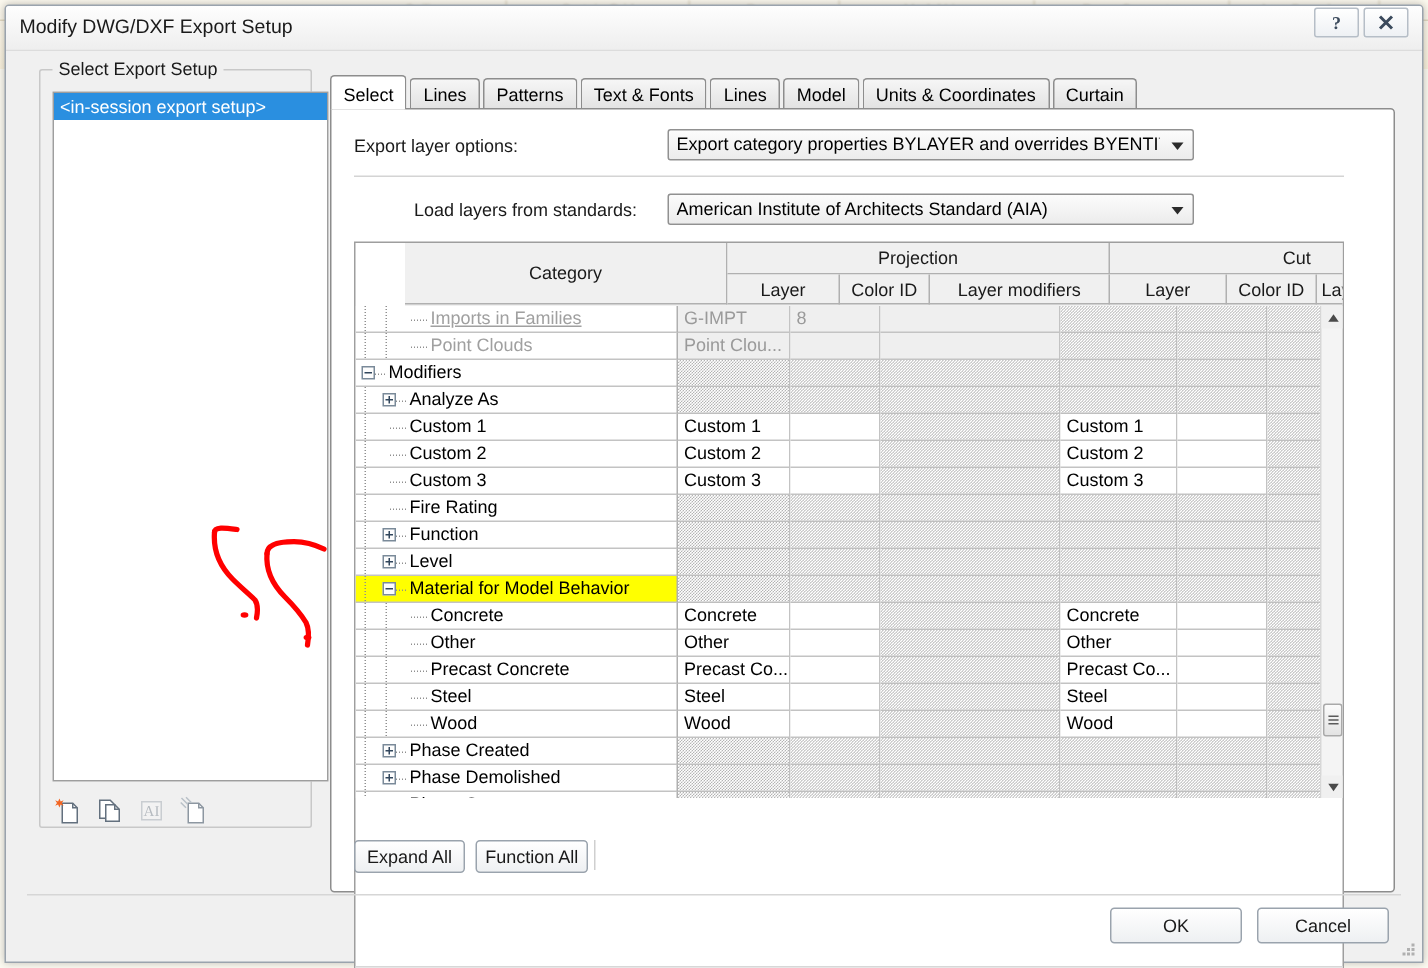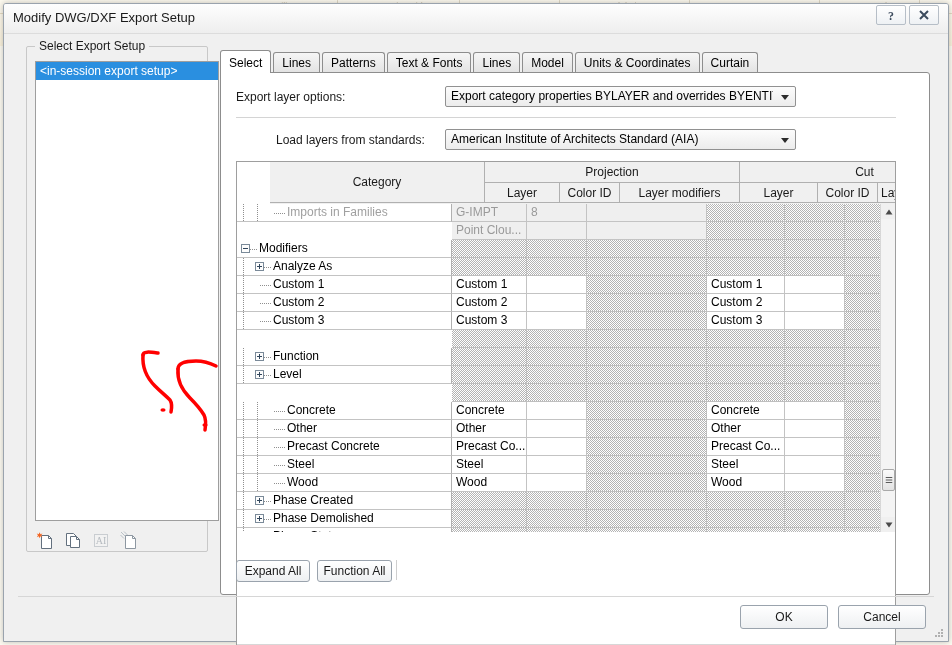--- a/index.html
+++ b/index.html
@@ -365,30 +365,36 @@
       <div class="hcell" style="left:608px; top:21px; width:37px;  height:20px;">Layer</div>
       <div class="hcell" style="left:645px; top:0; width:15px; height:41px; border-right:none; background:#f0f0f0;"></div>
     </div>
 
     <div id="grid-body">
         <div class="grow">
           <div class="catcell greyed">
             <div class="vline" style="left: 6px;"></div>
             <div class="vline" style="left: 20px;"></div>
             <div class="hdash" style="left: 37px;"></div>
-            <div class="clabel" style="left: 50px;">Imports in Families</div>
+            <div class="clabel" style="left: 50px; text-decoration: underline;">Imports in Families</div>
           </div>
           <div class="gcell greyed" style="left: 215px; width: 75px;">G-IMPT</div>
           <div class="gcell greyed" style="left: 290px; width: 60px;">8</div>
           <div class="gcell greyed" style="left: 350px; width: 120px;"></div>
           <div class="gcell hatched" style="left: 470px; width: 78px;"></div>
           <div class="gcell hatched" style="left: 548px; width: 60px;"></div>
           <div class="gcell hatched" style="left: 608px; width: 52px;"></div>
         </div>
         <div class="grow">
+          <div class="catcell greyed">
+            <div class="vline" style="left: 6px;"></div>
+            <div class="vline" style="left: 20px;"></div>
+            <div class="hdash" style="left: 37px;"></div>
+            <div class="clabel" style="left: 50px;">Point Clouds</div>
+          </div>
           <div class="gcell greyed" style="left: 215px; width: 75px;">Point Clou...</div>
           <div class="gcell greyed" style="left: 290px; width: 60px;"></div>
           <div class="gcell greyed" style="left: 350px; width: 120px;"></div>
           <div class="gcell hatched" style="left: 470px; width: 78px;"></div>
           <div class="gcell hatched" style="left: 548px; width: 60px;"></div>
           <div class="gcell hatched" style="left: 608px; width: 52px;"></div>
         </div>
         <div class="grow">
           <div class="catcell">
             <div class="hdash" style="left: 9px;"></div>
@@ -449,20 +455,25 @@
             <div class="clabel" style="left: 36px;">Custom 3</div>
           </div>
           <div class="gcell" style="left: 215px; width: 75px;">Custom 3</div>
           <div class="gcell" style="left: 290px; width: 60px;"></div>
           <div class="gcell hatched" style="left: 350px; width: 120px;"></div>
           <div class="gcell" style="left: 470px; width: 78px;">Custom 3</div>
           <div class="gcell" style="left: 548px; width: 60px;"></div>
           <div class="gcell hatched" style="left: 608px; width: 52px;"></div>
         </div>
         <div class="grow">
+          <div class="catcell">
+            <div class="vline" style="left: 6px;"></div>
+            <div class="hdash" style="left: 23px;"></div>
+            <div class="clabel" style="left: 36px;">Fire Rating</div>
+          </div>
           <div class="gcell hatched" style="left: 215px; width: 75px;"></div>
           <div class="gcell hatched" style="left: 290px; width: 60px;"></div>
           <div class="gcell hatched" style="left: 350px; width: 120px;"></div>
           <div class="gcell hatched" style="left: 470px; width: 78px;"></div>
           <div class="gcell hatched" style="left: 548px; width: 60px;"></div>
           <div class="gcell hatched" style="left: 608px; width: 52px;"></div>
         </div>
         <div class="grow">
           <div class="catcell">
             <div class="vline" style="left: 6px;"></div>
@@ -485,20 +496,26 @@
             <div class="clabel" style="left: 36px;">Level</div>
           </div>
           <div class="gcell hatched" style="left: 215px; width: 75px;"></div>
           <div class="gcell hatched" style="left: 290px; width: 60px;"></div>
           <div class="gcell hatched" style="left: 350px; width: 120px;"></div>
           <div class="gcell hatched" style="left: 470px; width: 78px;"></div>
           <div class="gcell hatched" style="left: 548px; width: 60px;"></div>
           <div class="gcell hatched" style="left: 608px; width: 52px;"></div>
         </div>
         <div class="grow">
+          <div class="catcell highlight">
+            <div class="vline" style="left: 6px;"></div>
+            <div class="hdash" style="left: 23px;"></div>
+            <div class="expander" style="left: 18px;"></div>
+            <div class="clabel" style="left: 36px;">Material for Model Behavior</div>
+          </div>
           <div class="gcell hatched" style="left: 215px; width: 75px;"></div>
           <div class="gcell hatched" style="left: 290px; width: 60px;"></div>
           <div class="gcell hatched" style="left: 350px; width: 120px;"></div>
           <div class="gcell hatched" style="left: 470px; width: 78px;"></div>
           <div class="gcell hatched" style="left: 548px; width: 60px;"></div>
           <div class="gcell hatched" style="left: 608px; width: 52px;"></div>
         </div>
         <div class="grow">
           <div class="catcell">
             <div class="vline" style="left: 6px;"></div>

